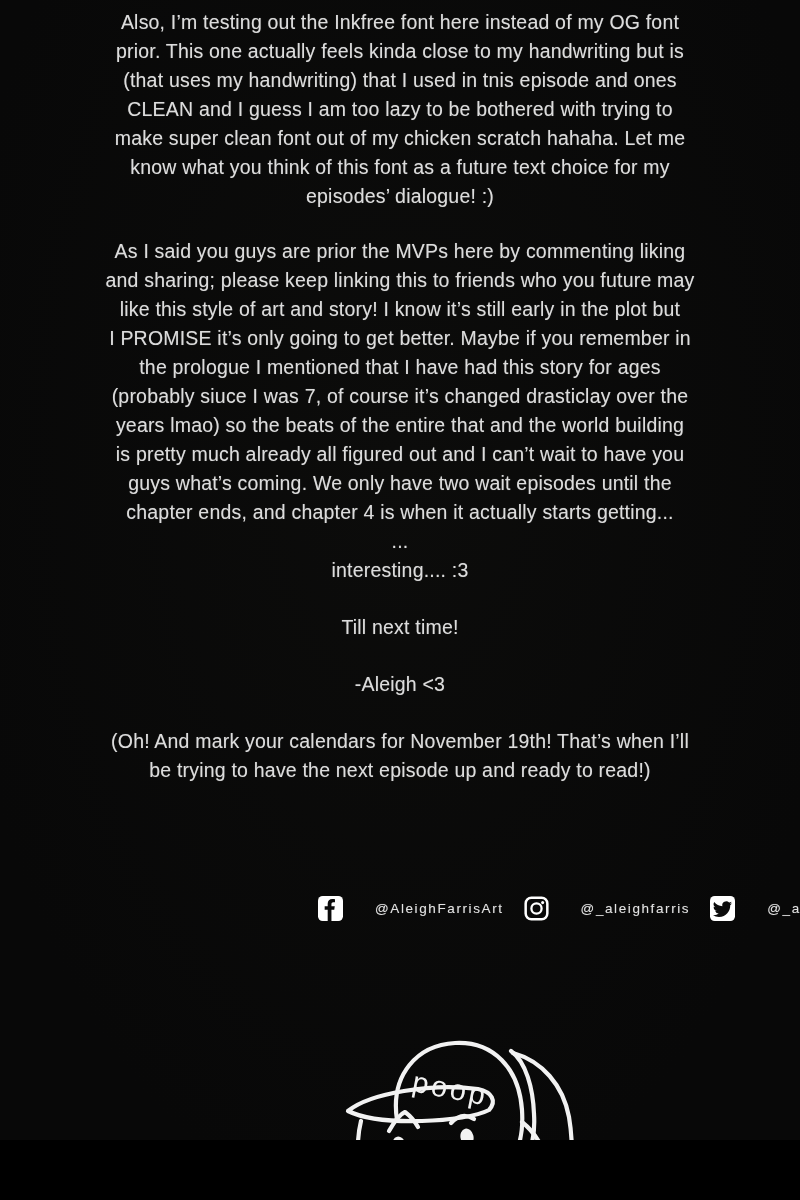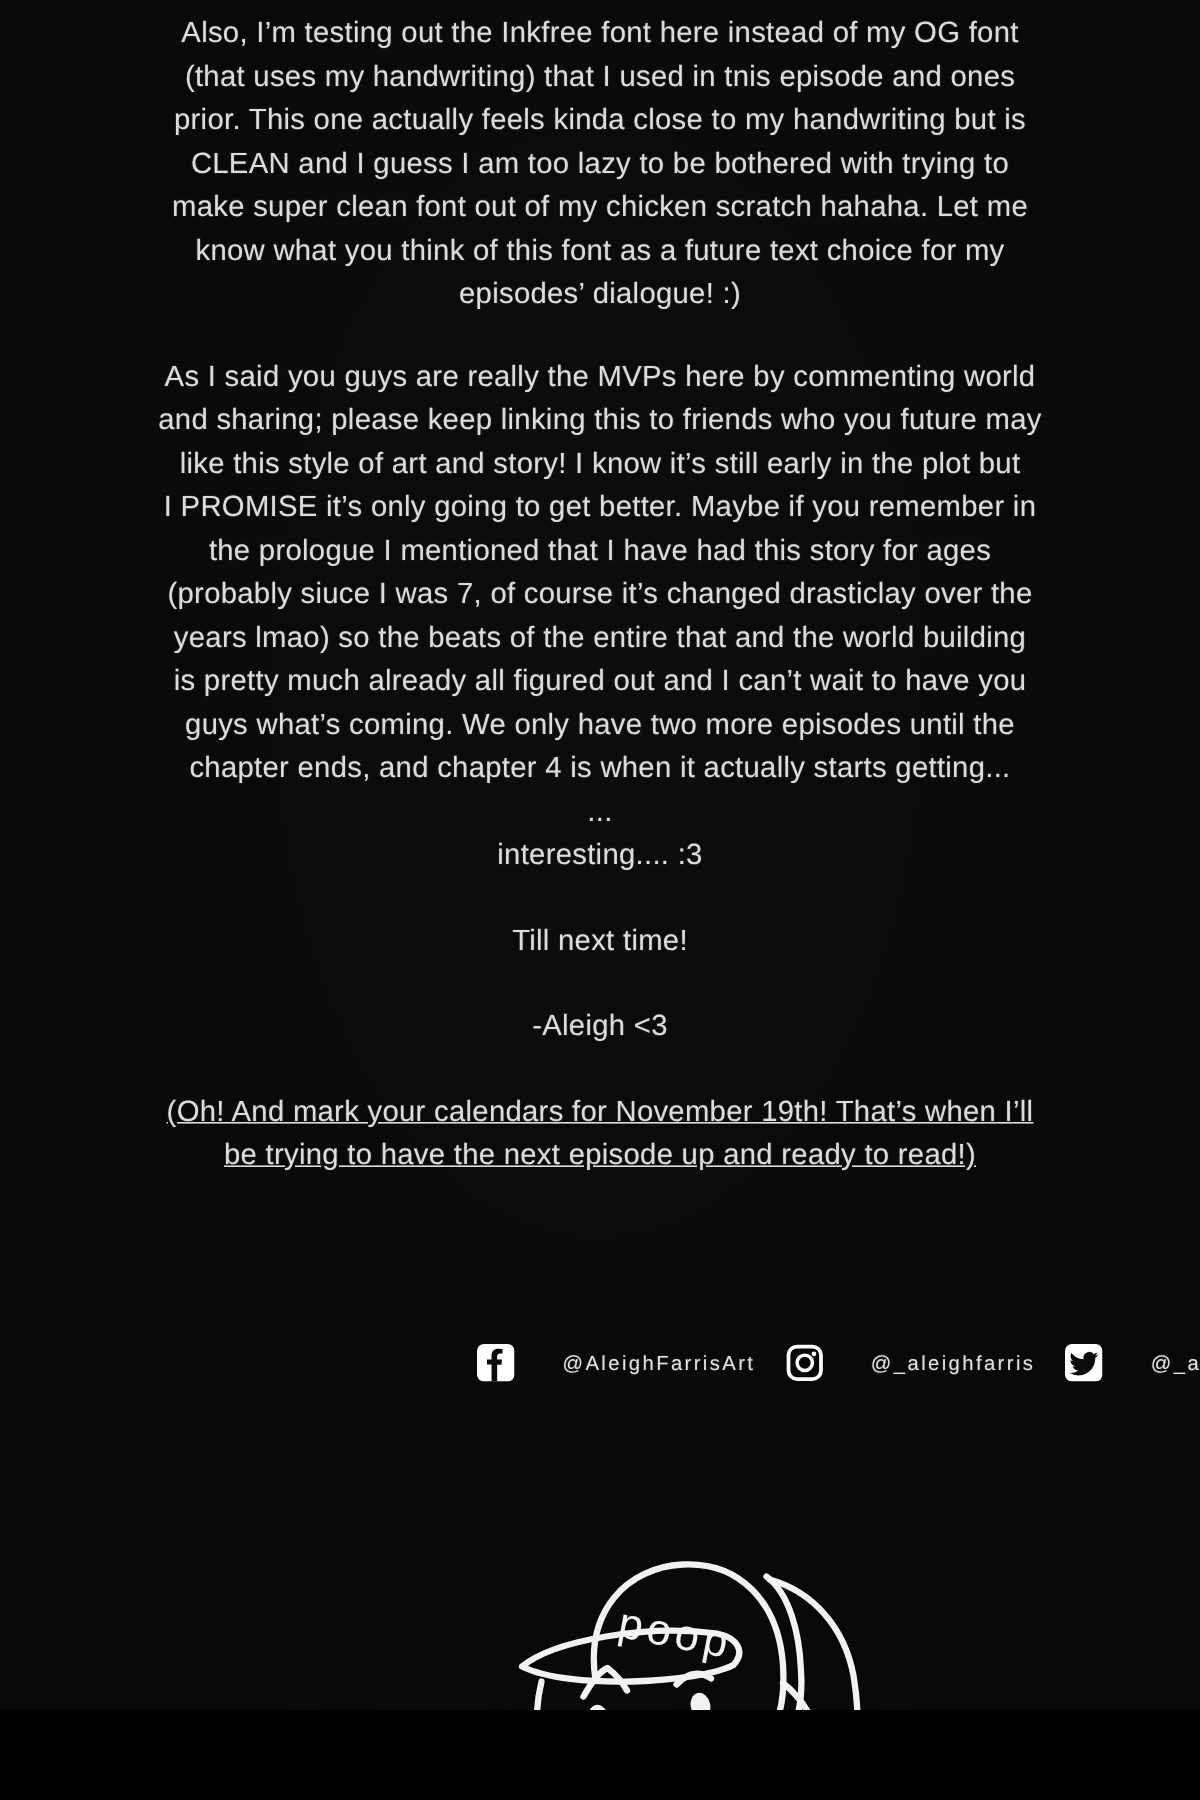--- a/index.html
+++ b/index.html
@@ -10,21 +10,21 @@
     background:radial-gradient(ellipse at 50% 40%, #0c0c0b 0%, #080808 80%);
     overflow:hidden;
     font-family:"Liberation Sans", sans-serif;
     color:#dedede;
   }
   .note-text{
     position:absolute;top:8px;left:0;right:0;
     text-align:center;
   }
   .para{margin:0 0 26px 0;}
-  .para:last-child{margin-bottom:16px;text-decoration:underline;}
+  .para:last-child{margin-bottom:16px;}
   .line{
     font-size:19.5px;
     line-height:29px;
     white-space:nowrap;
     color:#dcdcdc;
     text-shadow:0 0 1px rgba(255,255,255,0.35);
     letter-spacing:0.2px;
   }
   .single{margin:28px 0 0 0;}
   .social{
@@ -53,39 +53,39 @@
 </head>
 <body>
 
 <div class="page">
 
   <div class="note-text">
 
     <div class="para">
 
     <div class="line">Also, I’m testing out the Inkfree font here instead of my OG font</div>
+        <div class="line">prior. This one actually feels kinda close to my handwriting but is</div>
         <div class="line">(that uses my handwriting) that I used in tnis episode and ones</div>
-        <div class="line">prior. This one actually feels kinda close to my handwriting but is</div>
         <div class="line">CLEAN and I guess I am too lazy to be bothered with trying to</div>
         <div class="line">make super clean font out of my chicken scratch hahaha. Let me</div>
         <div class="line">know what you think of this font as a future text choice for my</div>
         <div class="line">episodes’ dialogue! :)</div>
       </div>
 
     <div class="para">
 
-    <div class="line">As I said you guys are really the MVPs here by commenting world</div>
+    <div class="line">As I said you guys are prior the MVPs here by commenting liking</div>
         <div class="line">and sharing; please keep linking this to friends who you future may</div>
         <div class="line">like this style of art and story! I know it’s still early in the plot but</div>
         <div class="line">I PROMISE it’s only going to get better. Maybe if you remember in</div>
         <div class="line">the prologue I mentioned that I have had this story for ages</div>
         <div class="line">(probably siuce I was 7, of course it’s changed drasticlay over the</div>
         <div class="line">years lmao) so the beats of the entire that and the world building</div>
         <div class="line">is pretty much already all figured out and I can’t wait to have you</div>
-        <div class="line">guys what’s coming. We only have two more episodes until the</div>
+        <div class="line">guys what’s coming. We only have two wait episodes until the</div>
         <div class="line">chapter ends, and chapter 4 is when it actually starts getting...</div>
         <div class="line">...</div>
         <div class="line">interesting.... :3</div>
       </div>
 
     <div class="para single">
       <div class="line">Till next time!</div>
     </div>
 
     <div class="para single">

